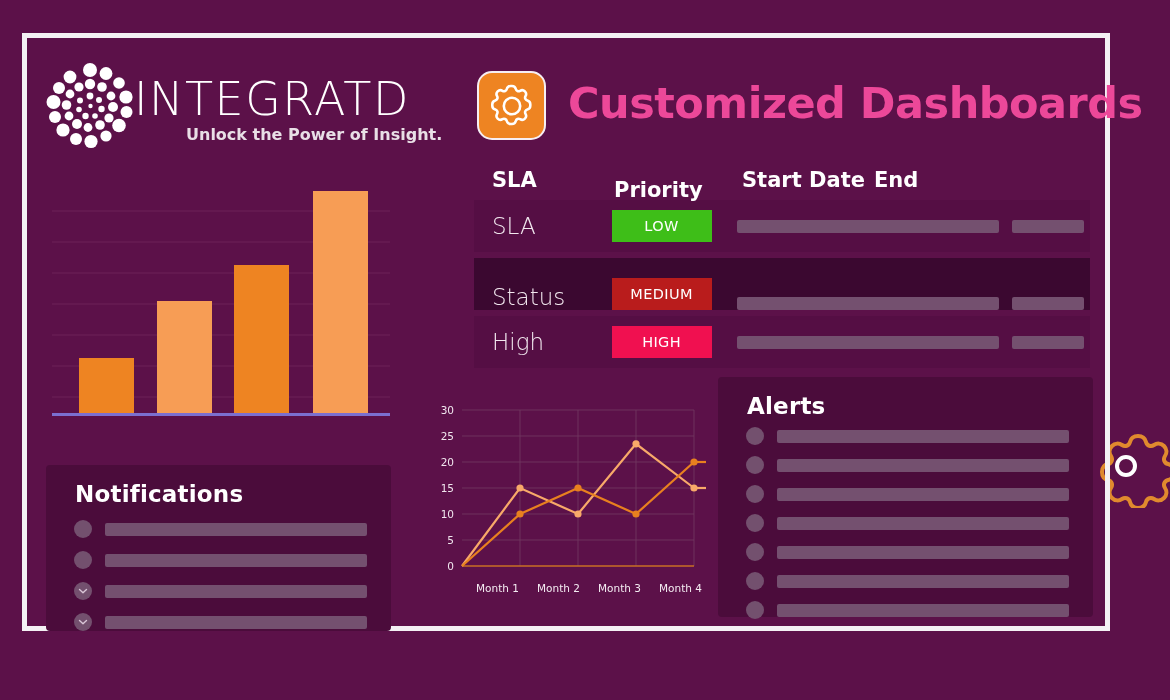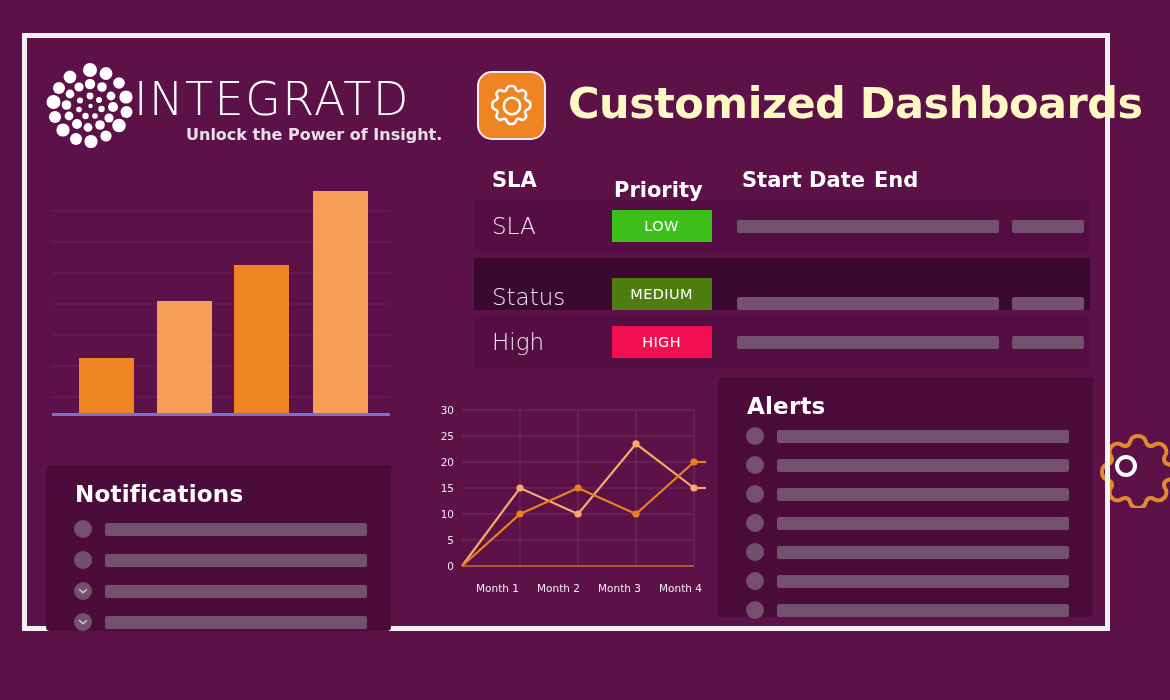--- a/index.html
+++ b/index.html
@@ -74,21 +74,21 @@
   
   .gear-badge {
     position: absolute; left: 477px; top: 71px;
     width: 69px; height: 69px;
     background: #ee8422; border-radius: 15px;
     border: 2.5px solid #f6eef3;
     display: flex; align-items: center; justify-content: center;
   }
   .page-title {
     position: absolute; left: 568px; top: 78px;
-    font-size: 43px; font-weight: bold; color: #fef9c3;
+    font-size: 43px; font-weight: bold; color: #ec4899;
     letter-spacing: -0.5px; white-space: nowrap;
   }
 
   
   .table { position: absolute; left: 474px; top: 160px; width: 616px; }
   .t-head { display: flex; height: 40px; align-items: center; padding-left: 18px; }
   .t-head span {
     font-size: 21px; font-weight: bold; color: #ffffff;
     white-space: nowrap;
   }
@@ -258,21 +258,21 @@
           <div class="cell-prio"><span class="badge" style="background: rgb(62, 190, 24);">LOW</span></div>
           <div class="cell-start">
             <div class="bar-start"></div>
           </div>
           <div class="cell-end">
             <div class="bar-end"></div>
           </div>
         </div>
         <div class="t-row alt2">
           <div class="cell-label">Status</div>
-          <div class="cell-prio"><span class="badge" style="background: #4d7c0f;">MEDIUM</span></div>
+          <div class="cell-prio"><span class="badge" style="background: #b91c1c;">MEDIUM</span></div>
           <div class="cell-start">
             <div class="bar-start"></div>
           </div>
           <div class="cell-end">
             <div class="bar-end"></div>
           </div>
         </div>
         <div class="t-row alt">
           <div class="cell-label">High</div>
           <div class="cell-prio"><span class="badge" style="background: rgb(240, 16, 80);">HIGH</span></div>

